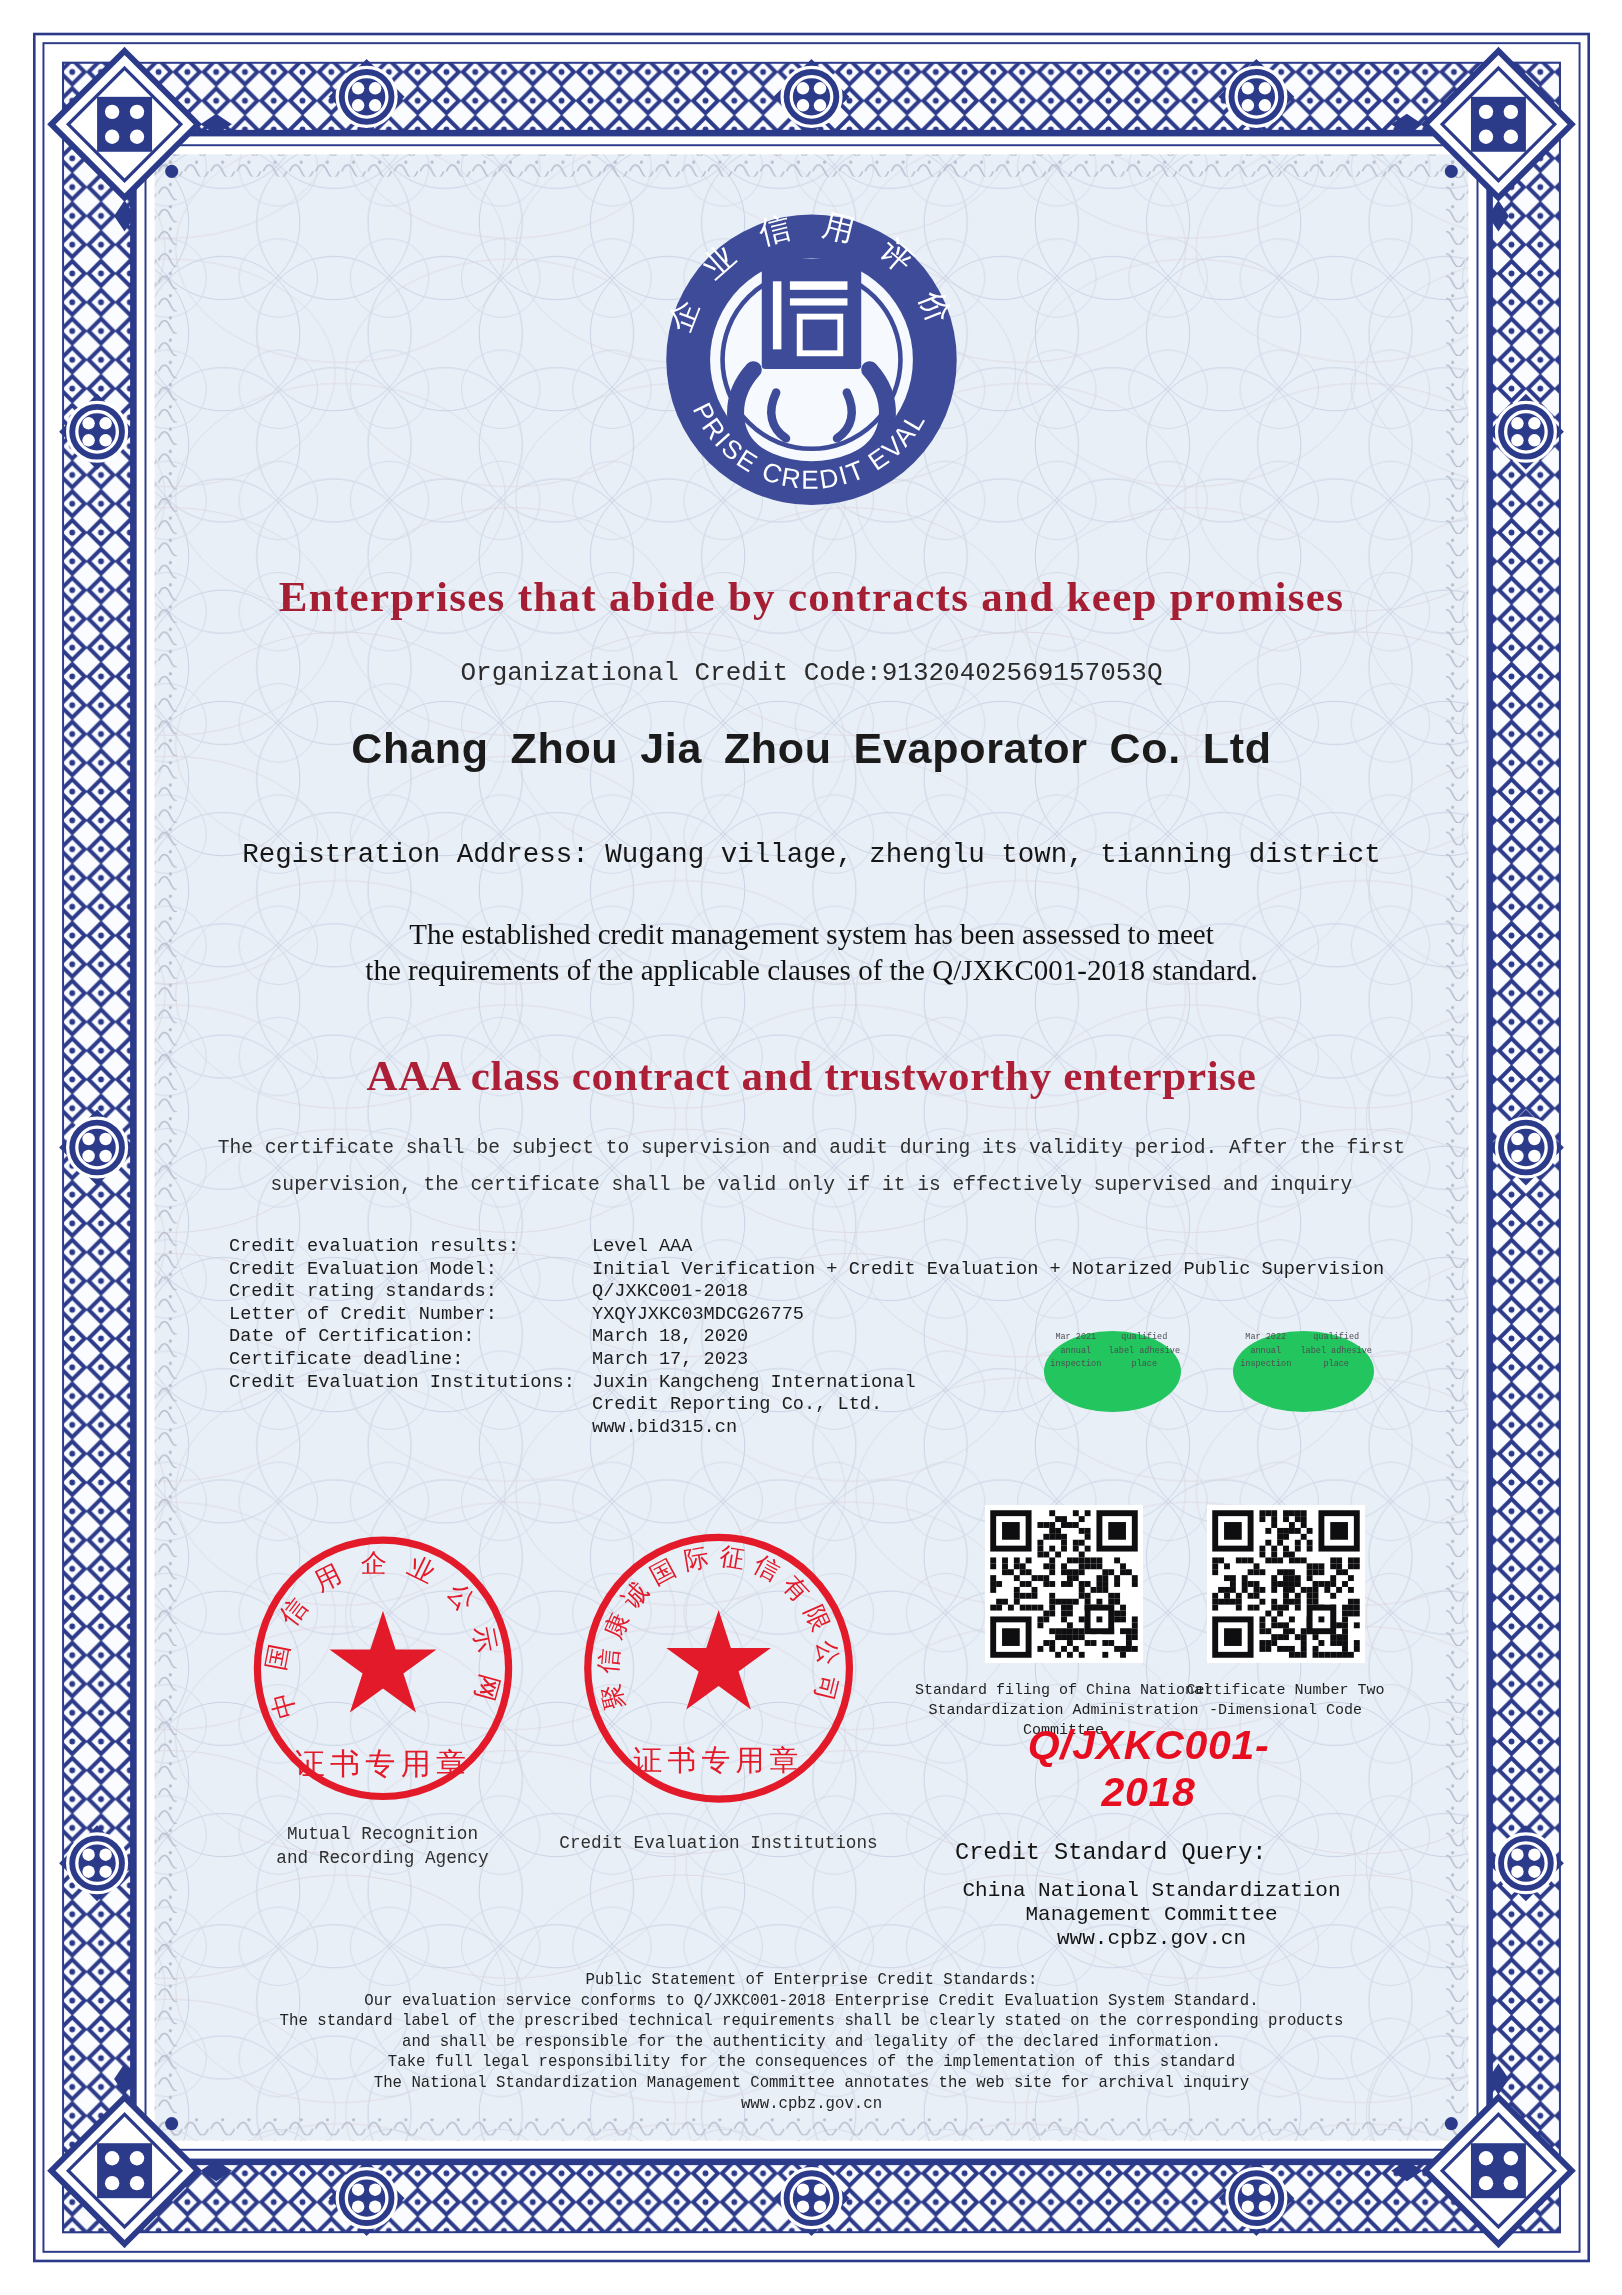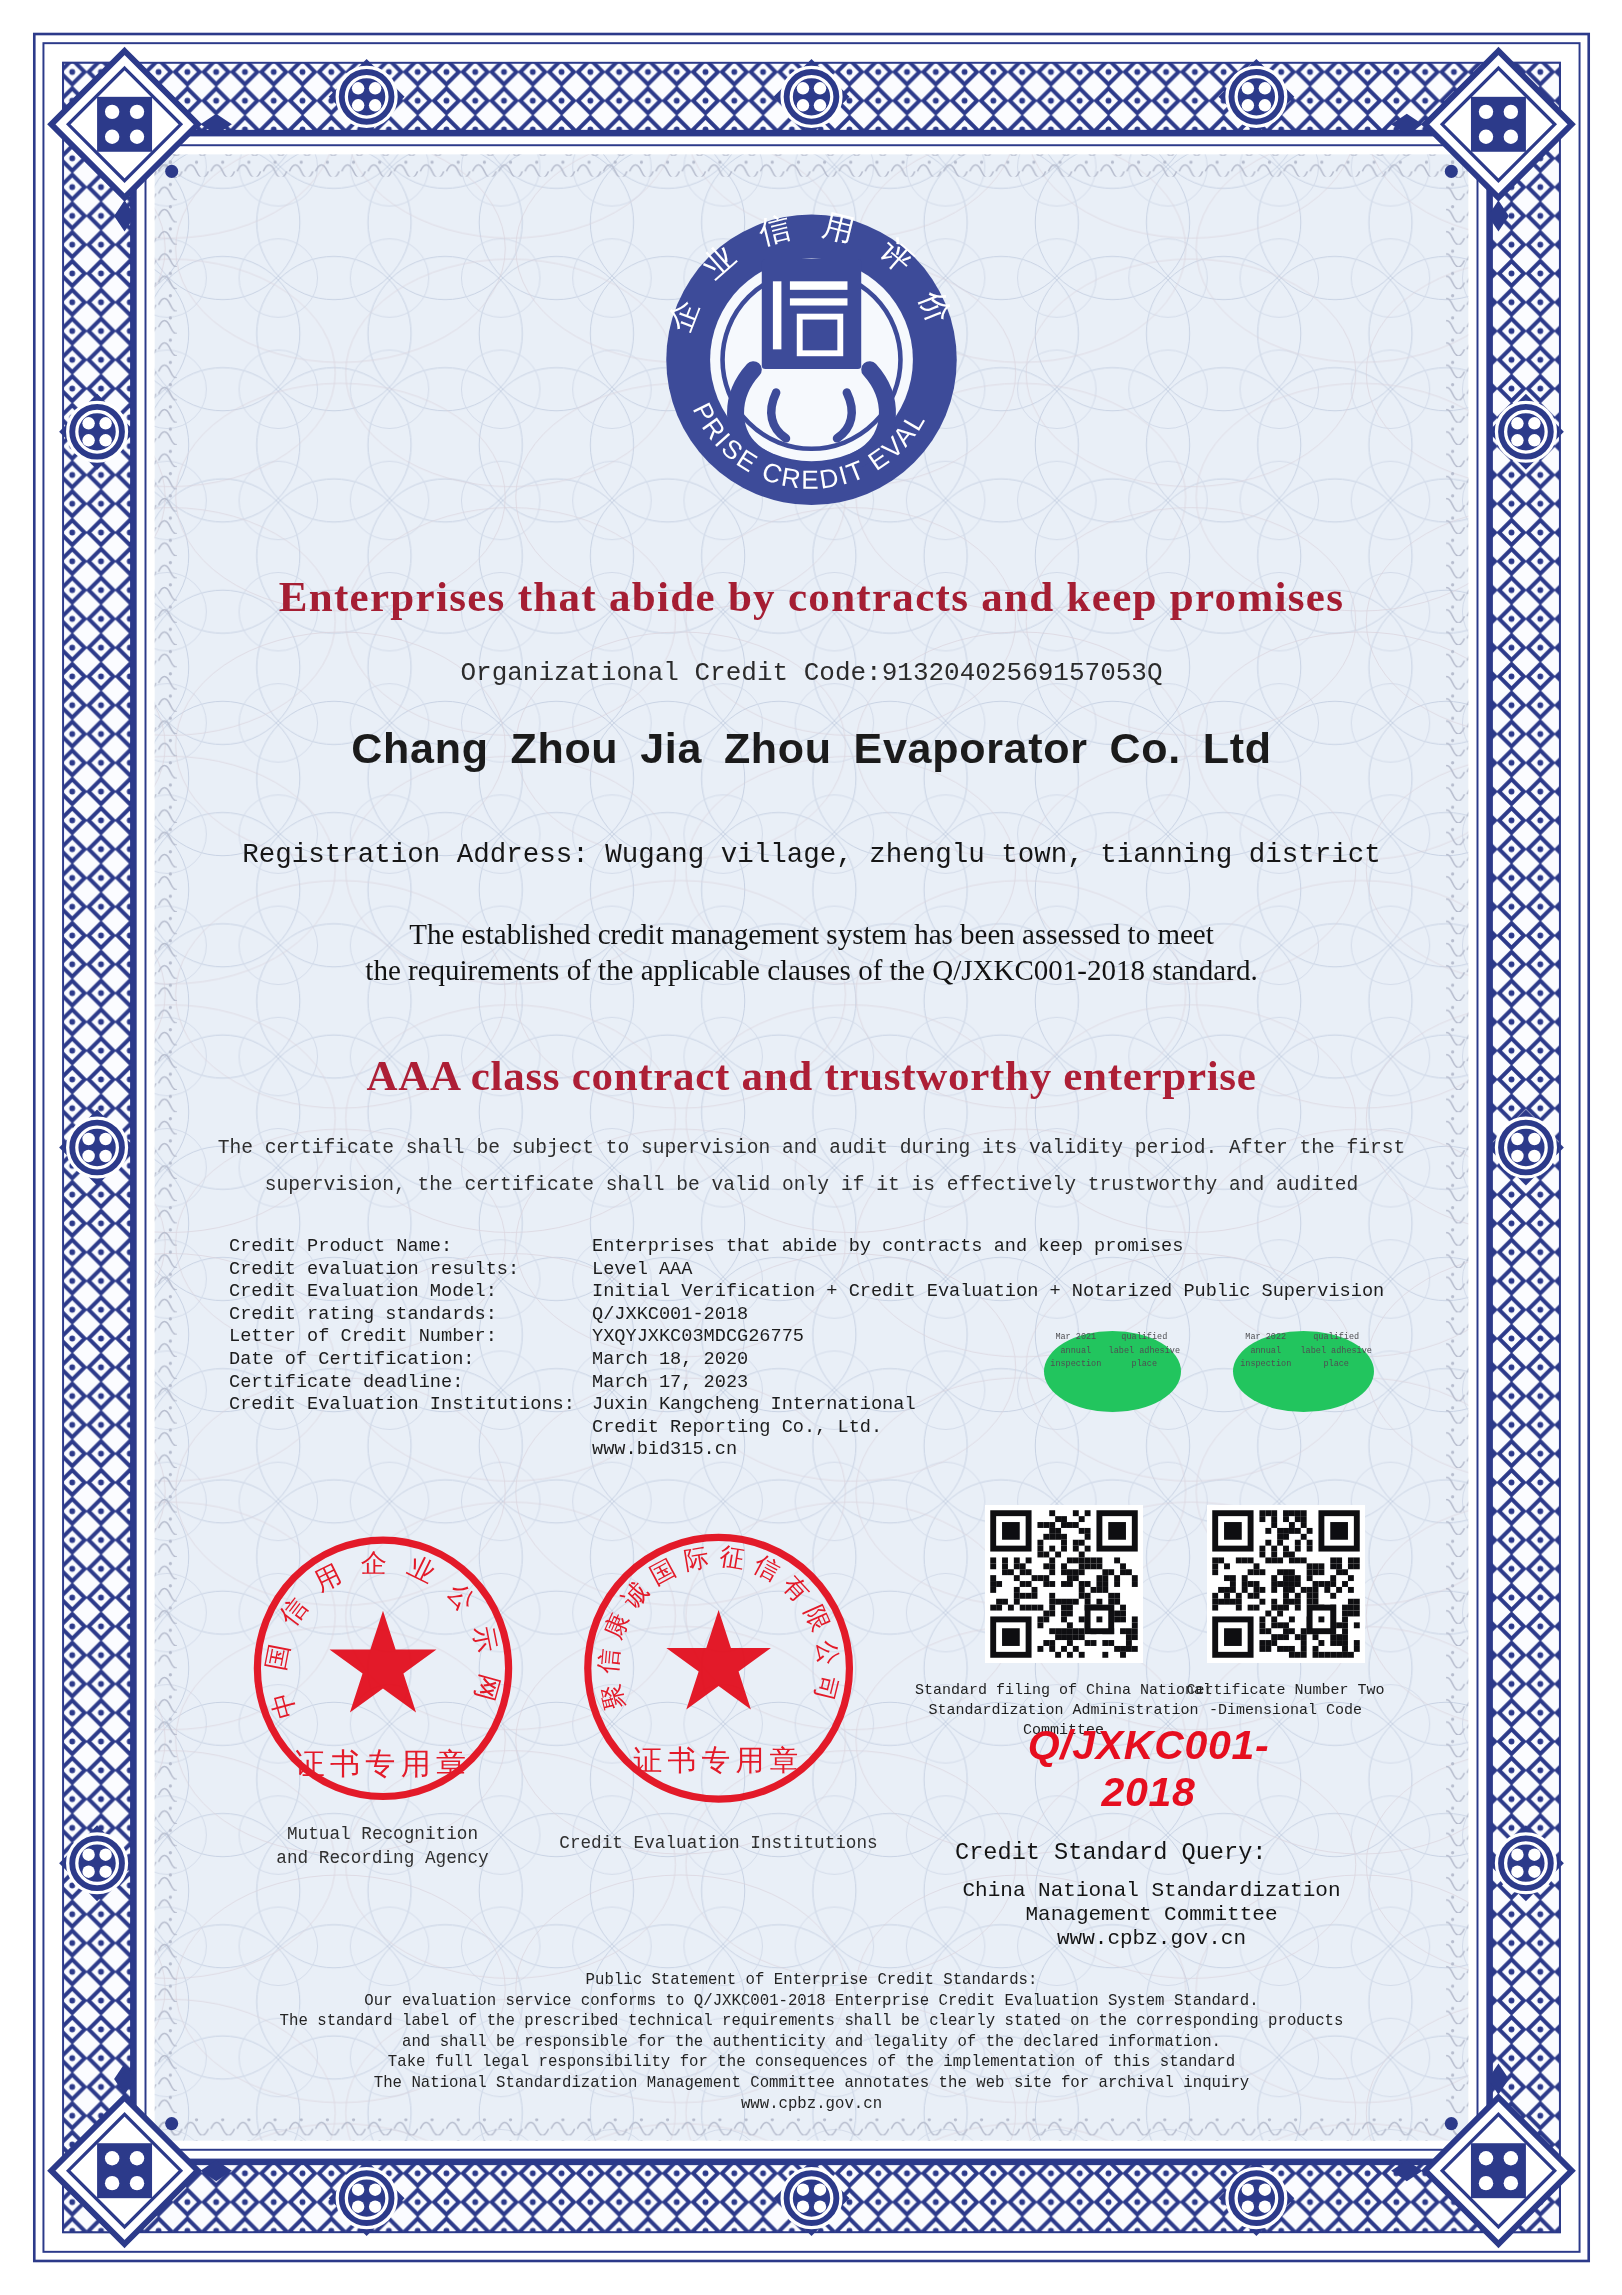--- a/index.html
+++ b/index.html
@@ -184,25 +184,24 @@
   <div class="abs ctr orgcode">Organizational Credit Code:91320402569157053Q</div>
   <div class="abs ctr company">Chang Zhou Jia Zhou Evaporator Co. Ltd</div>
   <div class="abs ctr address">Registration Address: Wugang village, zhenglu town, tianning district</div>
   <div class="abs ctr assess">
     <div>The established credit management system has been assessed to meet</div>
     <div>the requirements of the applicable clauses of the Q/JXKC001-2018 standard.</div>
   </div>
   <div class="abs ctr award">AAA class contract and trustworthy enterprise</div>
   <div class="abs ctr superv">
     <div>The certificate shall be subject to supervision and audit during its validity period. After the first</div>
-    <div>supervision, the certificate shall be valid only if it is effectively trustworthy and audited</div>
+    <div>supervision, the certificate shall be valid only if it is effectively supervised and inquiry</div>
   </div>
 
   <div class="abs details">
-    <div class="drow"><span class="dlabel">Credit Product Name:</span><span>Enterprises that abide by contracts and keep promises</span></div>
     <div class="drow"><span class="dlabel">Credit evaluation results:</span><span>Level AAA</span></div>
     <div class="drow"><span class="dlabel">Credit Evaluation Model:</span><span>Initial Verification + Credit Evaluation + Notarized Public Supervision</span></div>
     <div class="drow"><span class="dlabel">Credit rating standards:</span><span>Q/JXKC001-2018</span></div>
     <div class="drow"><span class="dlabel">Letter of Credit Number:</span><span>YXQYJXKC03MDCG26775</span></div>
     <div class="drow"><span class="dlabel">Date of Certification:</span><span>March 18, 2020</span></div>
     <div class="drow"><span class="dlabel">Certificate deadline:</span><span>March 17, 2023</span></div>
     <div class="drow"><span class="dlabel">Credit Evaluation Institutions:</span><span>Juxin Kangcheng International</span></div>
     <div class="drow"><span class="dlabel"></span><span>Credit Reporting Co., Ltd.</span></div>
     <div class="drow"><span class="dlabel"></span><span>www.bid315.cn</span></div>
   </div>

